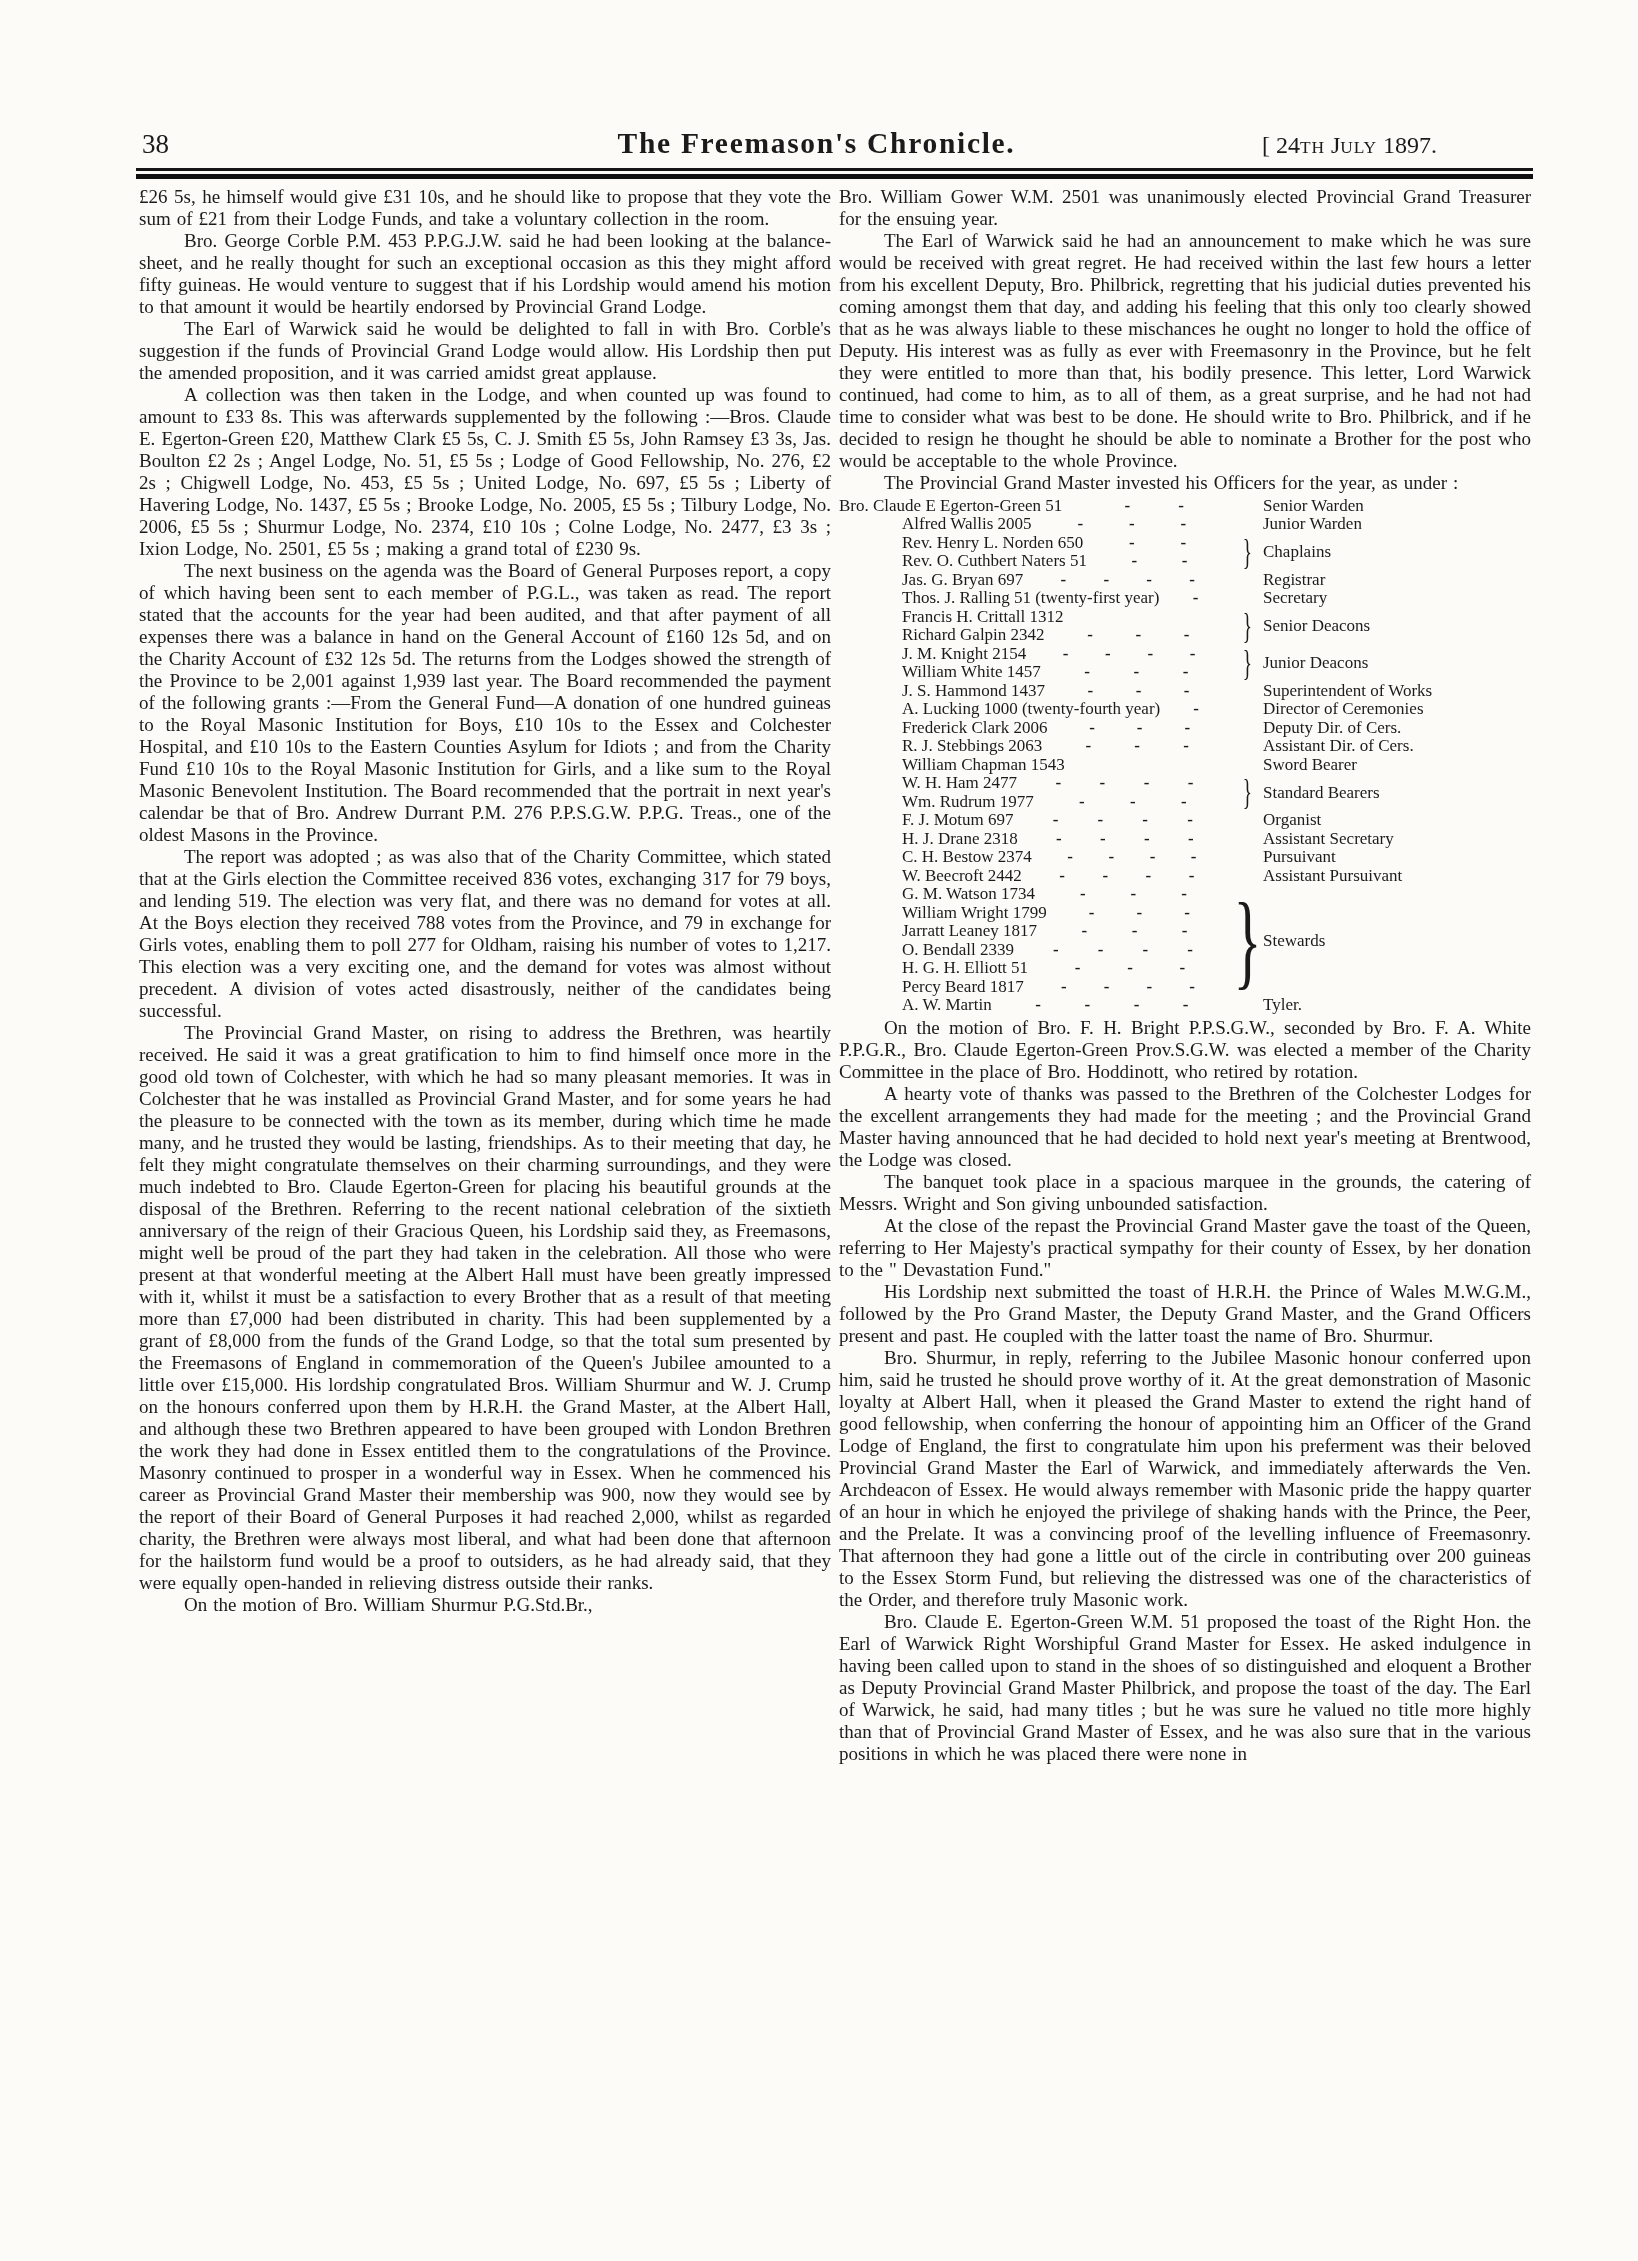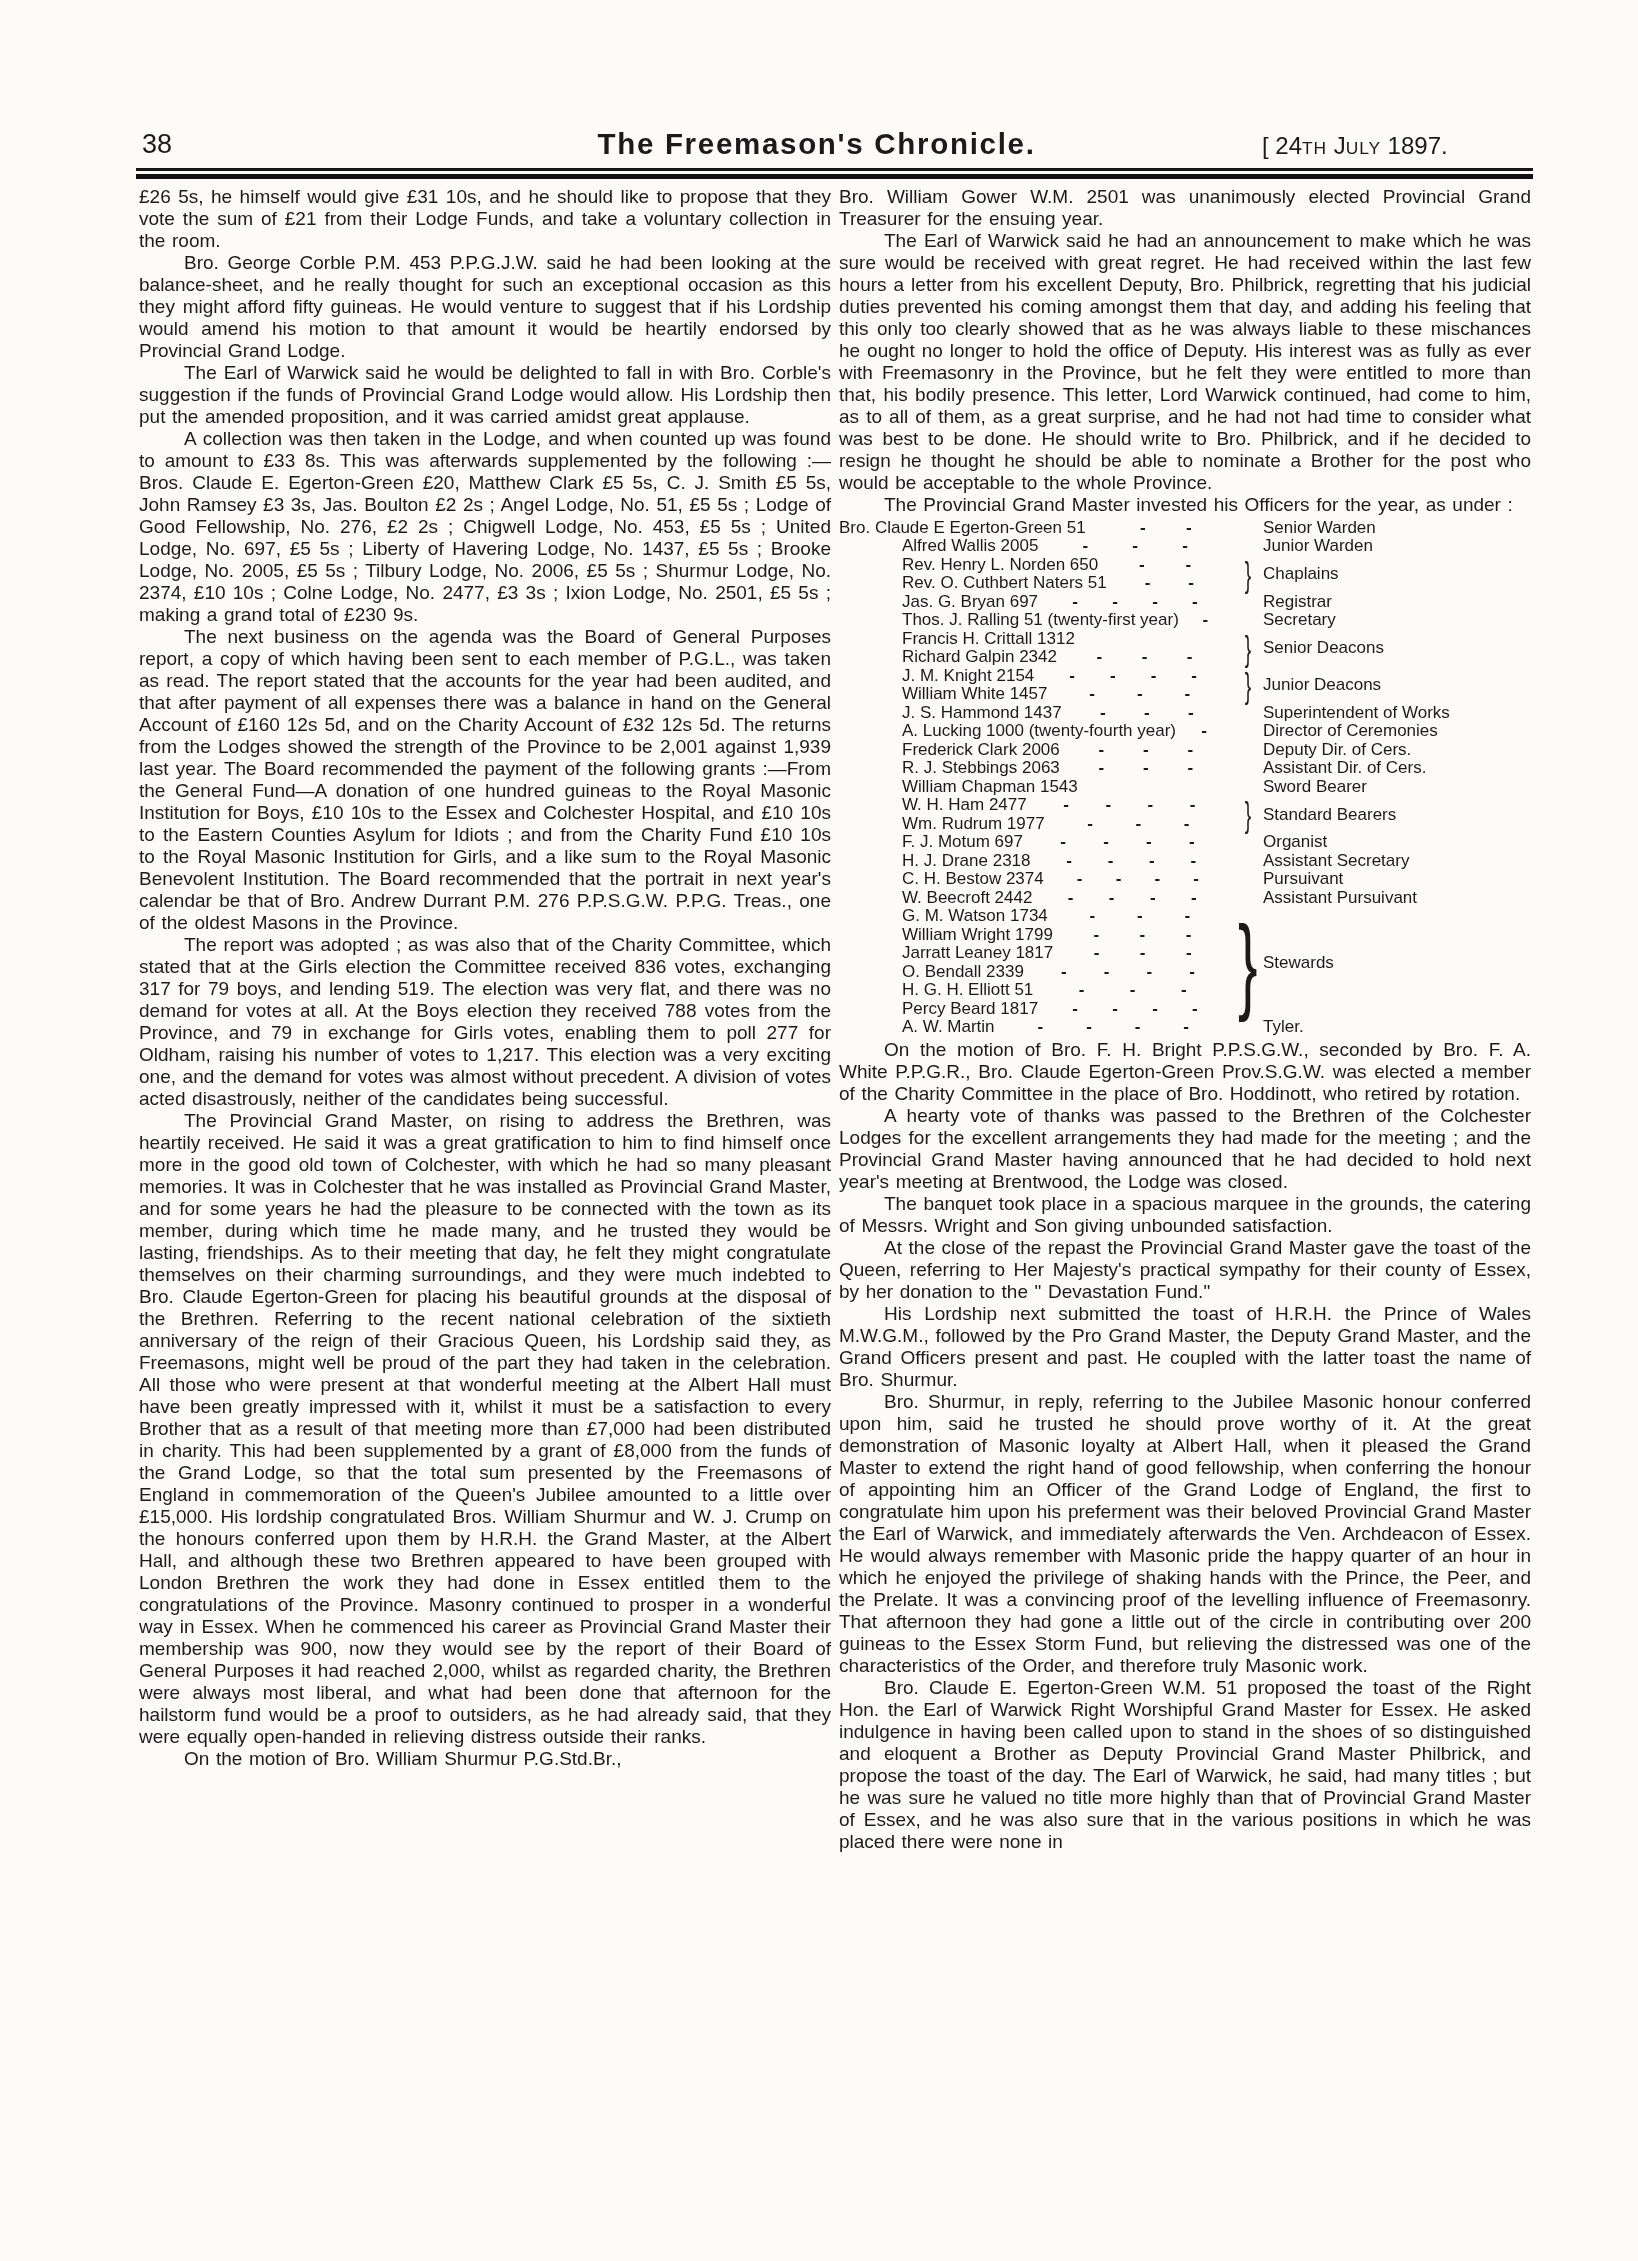--- a/index.html
+++ b/index.html
@@ -1,19 +1,19 @@
 <!DOCTYPE html>
 <html style="font-size:14px"><head>
 <meta charset="utf-8">
 <style>
   html,body{margin:0;padding:0;background:#888;}
   .page{
     position:relative;width:1638px;height:2261px;margin:0 auto;
     background:#fcfbf8;color:#1b1b1b;overflow:hidden;
-    font-family:Liberation Sans, sans-serif;
+    font-family:Liberation Serif, serif;
   }
   
   .pagenum{position:absolute;left:142px;top:129px;font-size:27px;}
   .masthead{position:absolute;left:0;right:5px;top:127px;text-align:center;
     font-size:29.5px;font-weight:bold;letter-spacing:1.7px;}
   .issue-date{position:absolute;left:1262px;top:132px;font-size:24px;white-space:nowrap;}
   .issue-date .sm{font-size:17.4px;letter-spacing:0.9px;}
   .rule-a{position:absolute;left:136px;width:1397px;top:168px;height:2.6px;background:#161616;}
   .rule-b{position:absolute;left:136px;width:1397px;top:174px;height:5.2px;background:#101010;}
   

